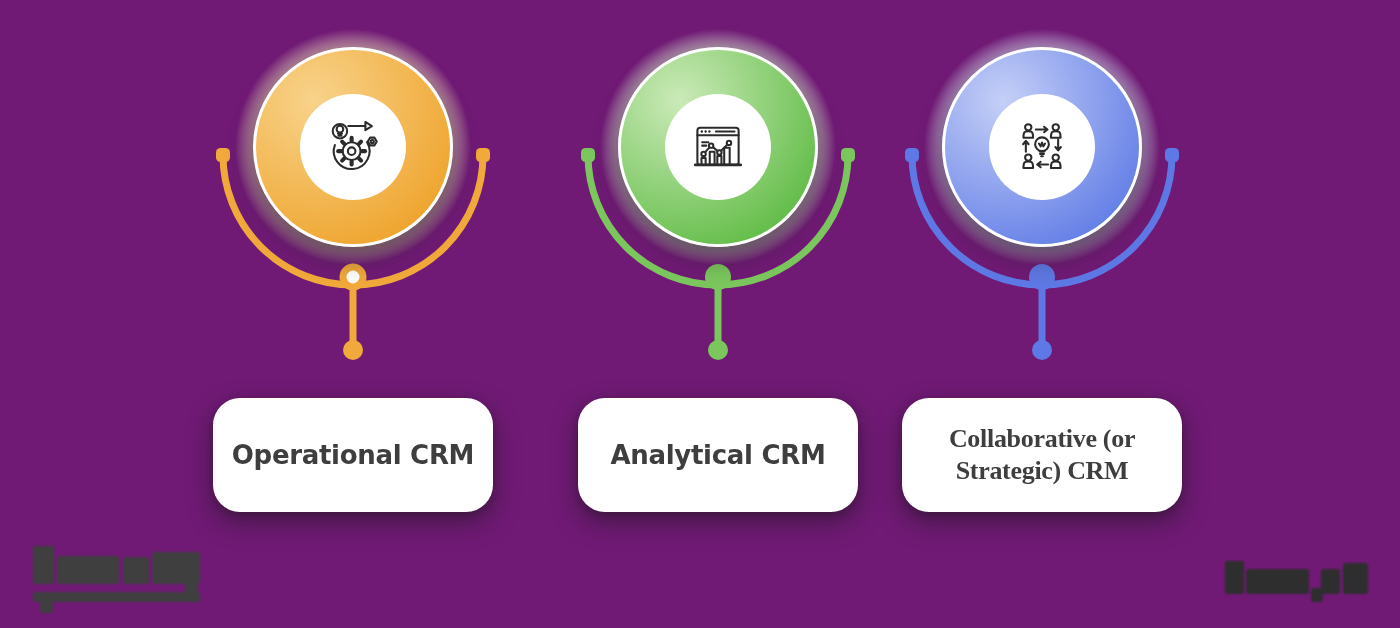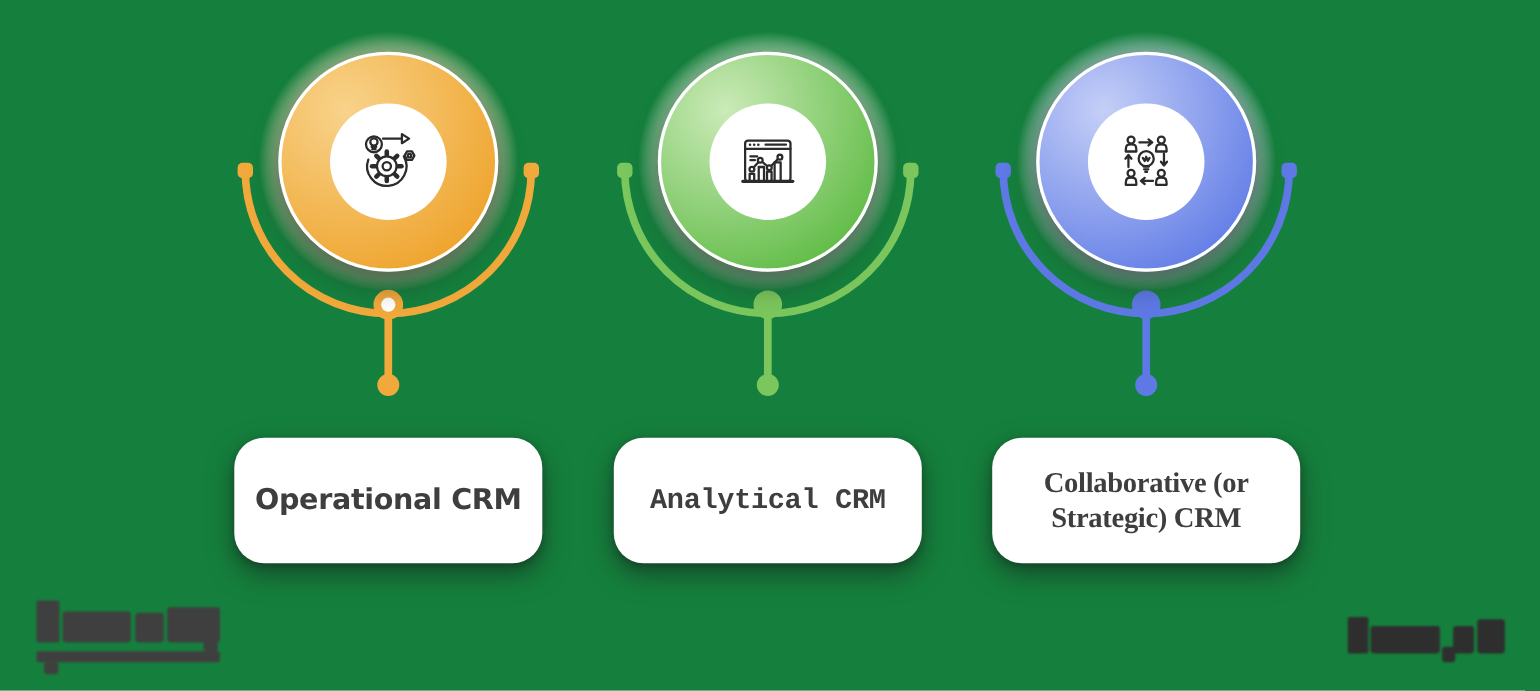--- a/index.html
+++ b/index.html
@@ -1,17 +1,17 @@
 <!DOCTYPE html>
 <html><head>
 <meta charset="utf-8">
 <style>
   html,body{margin:0;padding:0;background:#ffffff;}
   .canvas{
-    position:relative;width:1400px;height:628px;background:#15803d;overflow:hidden;
+    position:relative;width:1400px;height:628px;background:#701a75;overflow:hidden;
     font-family:"DejaVu Sans","Liberation Sans",sans-serif;
   }
   .crm-group{position:absolute;top:0;width:300px;height:540px;}
   .crm-group svg.connector{position:absolute;left:0;top:0;width:300px;height:372px;overflow:visible;}
   .connector .stroke-line{stroke:var(--stroke);fill:none;stroke-width:7;}
   .connector .stroke-fill{fill:var(--stroke);}
   .connector .node-ring-el{fill:#ffffff;stroke:var(--stroke);stroke-width:7;}
   .connector .node-solid-el{fill:var(--stroke);}
   .node-ring .node-solid-el{display:none;}
   .node-solid .node-ring-el{display:none;}
@@ -83,21 +83,21 @@
           <path d="M82.5 40 L79.3 45.6 L72.8 45.6 L69.5 40 L72.8 34.4 L79.3 34.4 Z"></path>
           <circle cx="76" cy="40" r="2.3"></circle>
         </g>
       </svg>
     </div>
     <div class="label-card">
       <span class="label-text">Operational CRM</span>
     </div>
   </div>
 
-  <div class="crm-group node-solid" style="left: 548px; font-family: Liberation Mono, monospace; --grad-from: #CBEAB8; --grad-to: #63BD49; --stroke: #7BC75D; --halo: #E4F4DB;">
+  <div class="crm-group node-solid" style="left: 568px; --grad-from: #CBEAB8; --grad-to: #63BD49; --stroke: #7BC75D; --halo: #E4F4DB;">
     <svg class="connector" viewBox="0 0 300 372">
       <path class="stroke-line" d="M20 155 A130 130 0 0 0 280 155"></path>
       <rect class="stroke-fill" x="13" y="148" width="14" height="14" rx="4.5"></rect>
       <rect class="stroke-fill" x="273" y="148" width="14" height="14" rx="4.5"></rect>
       <line class="stroke-line" x1="150" y1="277" x2="150" y2="350"></line>
       <circle class="node-ring-el" cx="150" cy="277" r="10"></circle>
       <circle class="node-solid-el" cx="150" cy="277" r="13"></circle>
       <circle class="stroke-fill" cx="150" cy="350" r="10"></circle>
     </svg>
     <div class="halo"></div>

